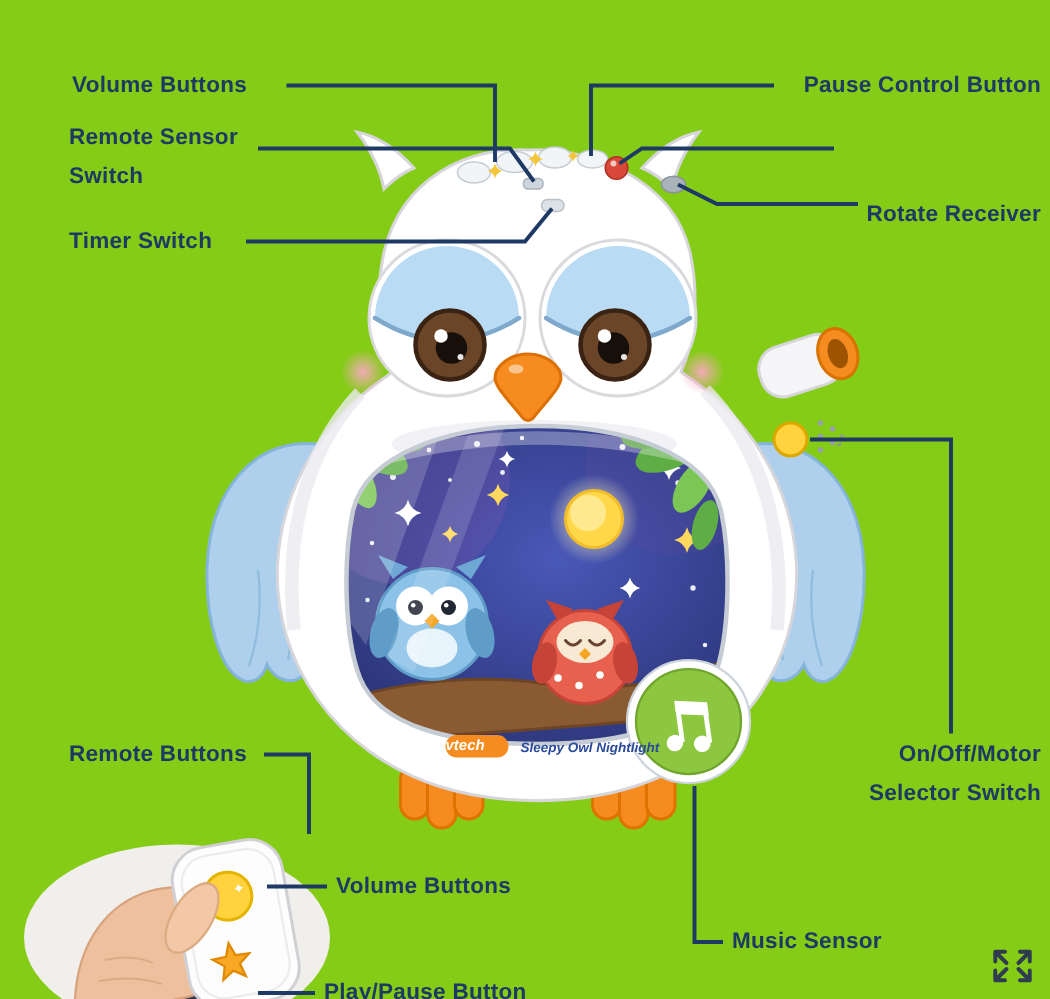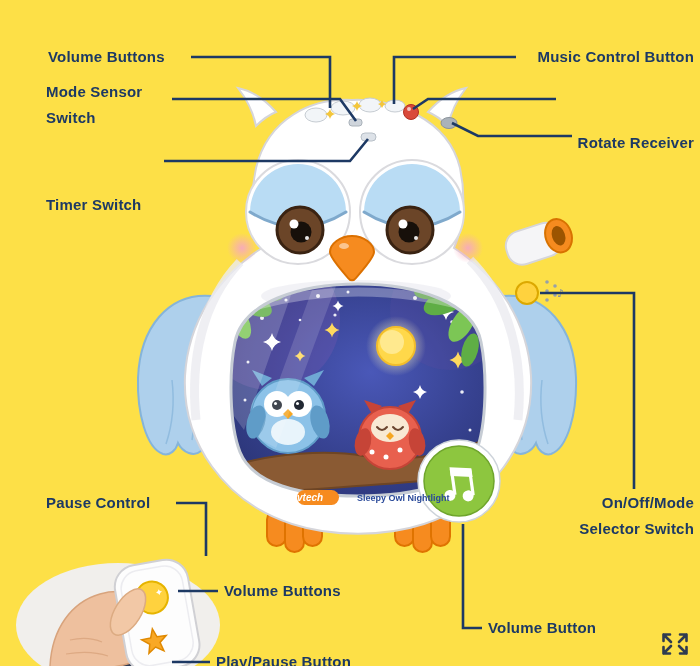--- a/index.html
+++ b/index.html
@@ -1,46 +1,46 @@
 <!DOCTYPE html>
 <html><head>
 <meta charset="utf-8">
 <style>
   html,body { margin:0; padding:0; background:#ffffff; }
   .stage {
-    position:relative; width:700px; height:666px; background:#fde047;
+    position:relative; width:700px; height:666px; background:#84cc16;
     overflow:hidden; font-family:"Liberation Sans", sans-serif;
   }
   .art { position:absolute; left:0; top:0; width:700px; height:666px; }
   .label {
     position:absolute; font-size:15px; font-weight:bold; color:#1d3964;
     line-height:26px; letter-spacing:.2px; white-space:nowrap;
   }
   .label.wrap { white-space:normal; }
   .label.right { text-align:right; }
   #lbl-volume-top   { left:48px;  top:44px; }
   #lbl-sound-sensor { left:46px;  top:79px;  width:126px; }
-  #lbl-timer        { left:46px;  top:148px;margin-top:44px; }
+  #lbl-timer        { left:46px;  top:148px; }
   #lbl-light        { right:6px;  top:44px; }
   #lbl-rotate       { right:6px;  top:86px;margin-top:44px; }
   #lbl-motor        { right:6px;  top:123px; width:122px; }
   #lbl-remote       { left:46px;  top:490px; }
   #lbl-onoff        { right:6px;  top:490px; width:140px; }
   #lbl-volume-bot   { left:224px; top:578px; }
   #lbl-playpause    { left:216px; top:649px; }
   #lbl-music        { left:488px; top:615px; }
   .brand-pill {
     position:absolute; left:297px; top:490px; width:42px; height:15px;
     background:#f68b1f; border-radius:8px; color:#ffffff;
     font-size:10px; font-weight:bold; font-style:italic;
     line-height:15px;
   }
   .product-name {
-    position:absolute; left:357px; top:493px;
-    font-size:9px; font-weight:bold; color:#2a4a9a;
+    position:absolute; left:347px; top:493px;
+    font-size:9px; font-weight:bold; font-style:italic; color:#2a4a9a;
   }
   .expand-btn {
     position:absolute; right:8px; bottom:6px; width:34px; height:30px;
     background:transparent; border:none; padding:0; cursor:pointer;
   }
 </style>
 </head>
 <body>
 
 <div class="stage">
@@ -267,29 +267,29 @@
       <polyline points="572,136 478,136 452,123"></polyline>
       <polyline points="634,489 634,293 540,293"></polyline>
       <polyline points="463,524 463,628 482,628"></polyline>
       <polyline points="176,503 206,503 206,556"></polyline>
       <polyline points="218,591 178,591"></polyline>
       <polyline points="210,662 172,662"></polyline>
     </g>
   </svg>
 
   <div class="label" id="lbl-volume-top">Volume Buttons</div>
-  <div class="label wrap" id="lbl-sound-sensor">Mode Sensor Switch</div>
+  <div class="label wrap" id="lbl-sound-sensor">Remote Sensor Switch</div>
   <div class="label" id="lbl-timer">Timer Switch</div>
-  <div class="label right" id="lbl-light">Music Control Button</div>
+  <div class="label right" id="lbl-light">Pause Control Button</div>
   <div class="label right" id="lbl-rotate">Rotate Receiver</div>
-  <div class="label" id="lbl-remote">Pause Control</div>
-  <div class="label right wrap" id="lbl-onoff">On/Off/Mode Selector Switch</div>
+  <div class="label" id="lbl-remote">Remote Buttons</div>
+  <div class="label right wrap" id="lbl-onoff">On/Off/Motor Selector Switch</div>
   <div class="label" id="lbl-volume-bot">Volume Buttons</div>
   <div class="label" id="lbl-playpause">Play/Pause Button</div>
-  <div class="label" id="lbl-music">Volume Button</div>
+  <div class="label" id="lbl-music">Music Sensor</div>
 
   <div class="brand-pill">vtech</div>
   <div class="product-name">Sleepy Owl Nightlight</div>
 
   <button class="expand-btn" aria-label="expand image">
     <svg viewBox="0 0 30 26" width="30" height="26">
       <g stroke="#2f3b50" stroke-width="2.6" fill="none" stroke-linecap="round" stroke-linejoin="round">
         <path d="M 11 11 L 3.5 3.5 M 3.5 10 V 3.5 H 10"></path>
         <path d="M 19 11 L 26.5 3.5 M 26.5 10 V 3.5 H 20"></path>
         <path d="M 11 15 L 3.5 22.5 M 3.5 16 V 22.5 H 10"></path>

